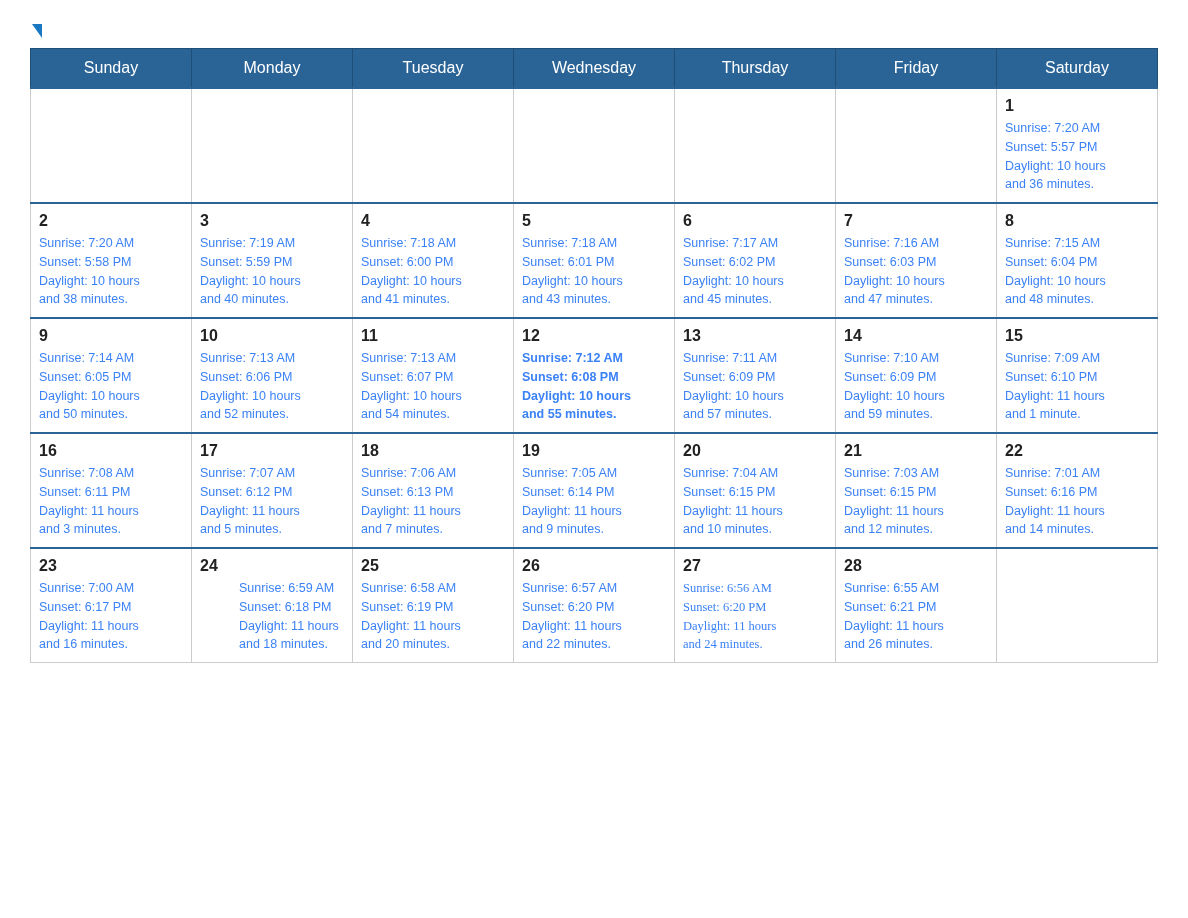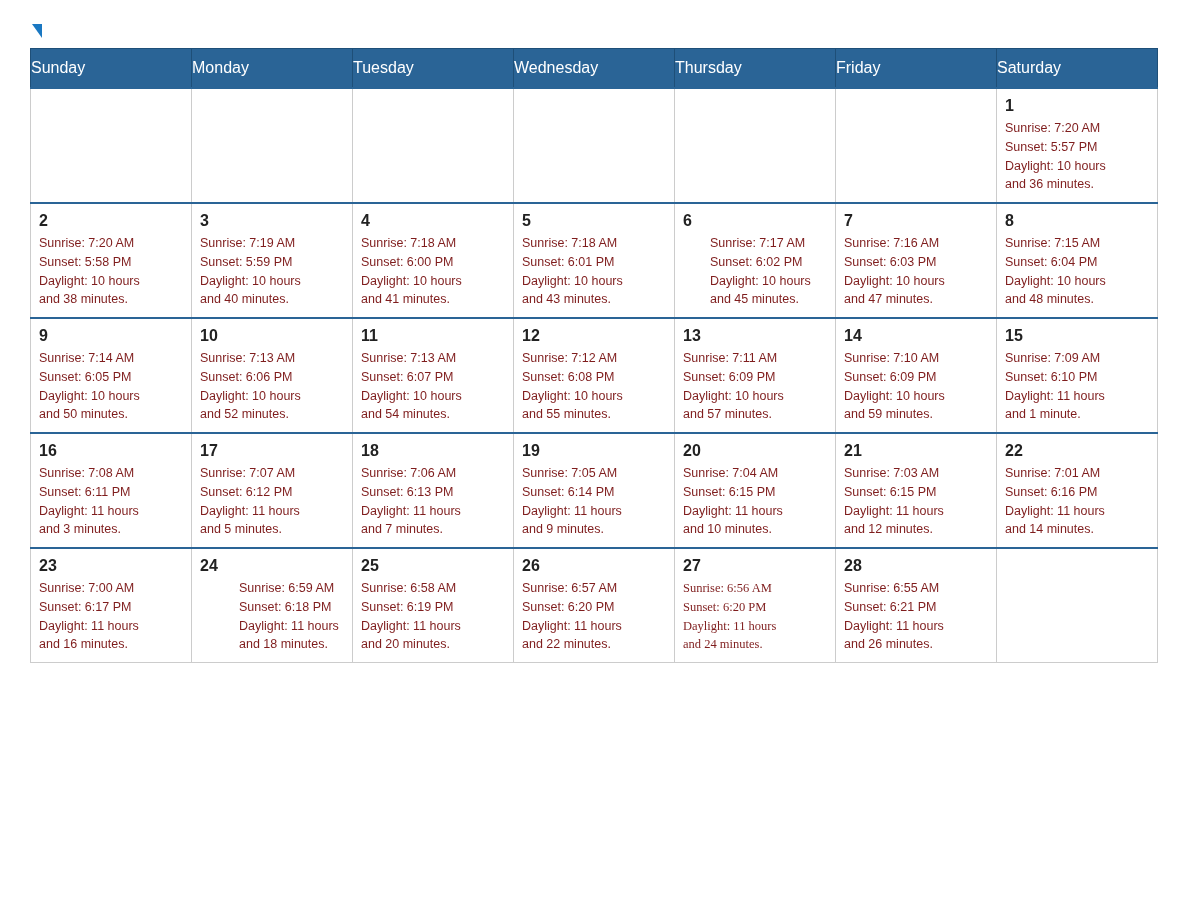--- a/index.html
+++ b/index.html
@@ -63,21 +63,21 @@
       width: 100%;
       border-collapse: collapse;
       margin-top: 10px;
     }
     .calendar th {
       background-color: #2a6496;
       color: #fff;
       padding: 10px 0;
       font-size: 16px;
       font-weight: normal;
-      text-align: left;
+      text-align: center;
       border: 1px solid #1e4f78;
     }
     .calendar td {
       vertical-align: top;
       padding: 8px;
       border: 1px solid #ccc;
       width: 14.28%;
       min-height: 100px;
       font-size: 13px;
       color: #333;
@@ -90,21 +90,21 @@
       border-top: 2px solid #2a6496;
     }
     .day-number {
       font-size: 16px;
       font-weight: bold;
       color: #222;
       margin-bottom: 4px;
     }
     .day-info {
       font-size: 12.5px;
-      color: #7f1d1d;
+      color: #3b82f6;
       line-height: 1.5;
     }
     .empty-cell {
       background: #f5f5f5;
     }
   </style>
 </head>
 <body>
 
 <div class="header">
@@ -173,21 +173,21 @@
         </td>
         <td>
           <div class="day-number">5</div>
           <div class="day-info" style="white-space: pre-line;">Sunrise: 7:18 AM
 Sunset: 6:01 PM
 Daylight: 10 hours
 and 43 minutes.</div>
         </td>
         <td>
           <div class="day-number">6</div>
-          <div class="day-info" style="white-space: pre-line; margin-left: 27px;">Sunrise: 7:17 AM
+          <div class="day-info" style="white-space: pre-line;">Sunrise: 7:17 AM
 Sunset: 6:02 PM
 Daylight: 10 hours
 and 45 minutes.</div>
         </td>
         <td>
           <div class="day-number">7</div>
           <div class="day-info" style="white-space: pre-line;">Sunrise: 7:16 AM
 Sunset: 6:03 PM
 Daylight: 10 hours
 and 47 minutes.</div>
@@ -217,21 +217,21 @@
         </td>
         <td>
           <div class="day-number">11</div>
           <div class="day-info" style="white-space: pre-line;">Sunrise: 7:13 AM
 Sunset: 6:07 PM
 Daylight: 10 hours
 and 54 minutes.</div>
         </td>
         <td>
           <div class="day-number">12</div>
-          <div class="day-info" style="white-space: pre-line;">Sunrise: 7:12 AM
+          <div class="day-info" style="white-space: pre-line; font-weight: bold;">Sunrise: 7:12 AM
 Sunset: 6:08 PM
 Daylight: 10 hours
 and 55 minutes.</div>
         </td>
         <td>
           <div class="day-number">13</div>
           <div class="day-info" style="white-space: pre-line;">Sunrise: 7:11 AM
 Sunset: 6:09 PM
 Daylight: 10 hours
 and 57 minutes.</div>

